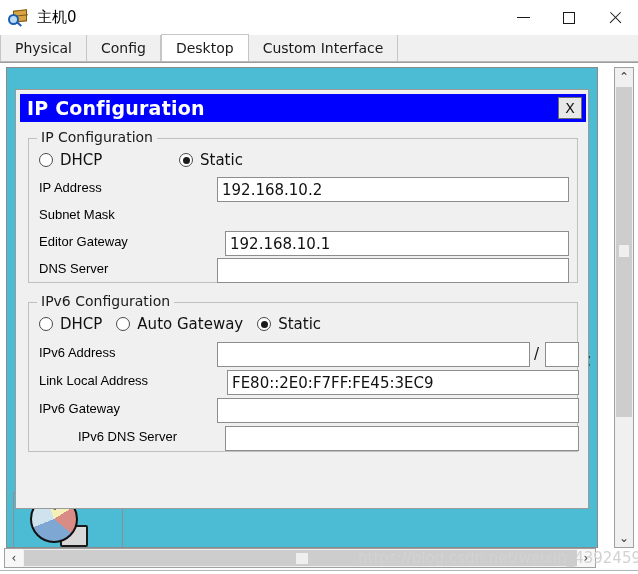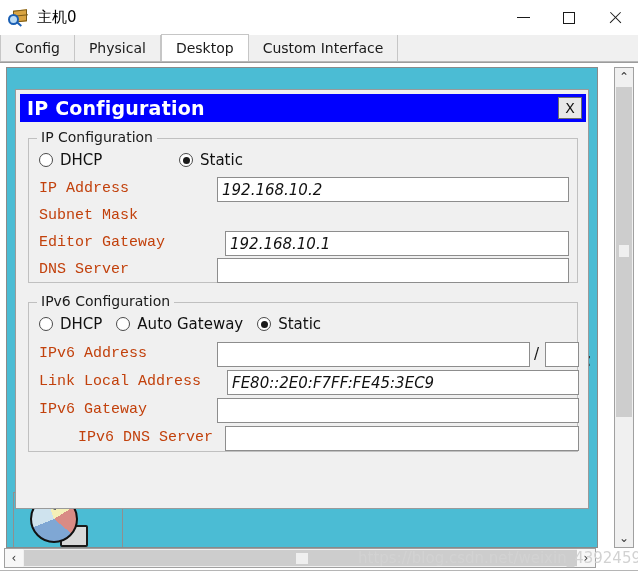--- a/index.html
+++ b/index.html
@@ -229,35 +229,34 @@
     width: 7px; height: 7px; border-radius: 50%; background: #1a1a1a;
   }
   .radio-label {
     font-size: 15px; color: #111; margin-left: 7px;
     font-family: "DejaVu Sans", "Liberation Sans", sans-serif;
     white-space: nowrap;
   }
 
   .field-label {
     position: absolute;
-    font-size: 15px; color: #c2410c;
-    font-family: Liberation Mono, monospace;
+    font-size: 13px; color: #000000;
+    font-family: Liberation Sans, sans-serif;
     white-space: nowrap;
   }
   .field-input {
     position: absolute;
     background: #ffffff;
     border: 1px solid #8d8d8d;
     font-size: 15px; color: #111;
     padding: 1px 4px;
     display: flex; align-items: center;
     font-family: "DejaVu Sans", "Liberation Sans", sans-serif;
     overflow: hidden;
     white-space: nowrap;
-    font-style: italic;
   }
   .slash {
     position: absolute;
     font-size: 15px; color: #111;
     font-family: "DejaVu Sans", "Liberation Sans", sans-serif;
   }
 
   
   .vscroll {
     position: absolute; right: 4px; top: 4px;
@@ -343,24 +342,24 @@
         <span class="glyph-max"></span>
       </div>
       <div class="win-btn">
         <span class="glyph-close"></span>
       </div>
     </div>
   </div>
 
   <div class="tabstrip">
     <div class="tab">
+      <span>Physical</span>
+    </div>
+    <div class="tab">
       <span>Config</span>
-    </div>
-    <div class="tab">
-      <span>Physical</span>
     </div>
     <div class="tab active">
       <span>Desktop</span>
     </div>
     <div class="tab">
       <span>Custom Interface</span>
     </div>
   </div>
 
   <div class="content-frame">

